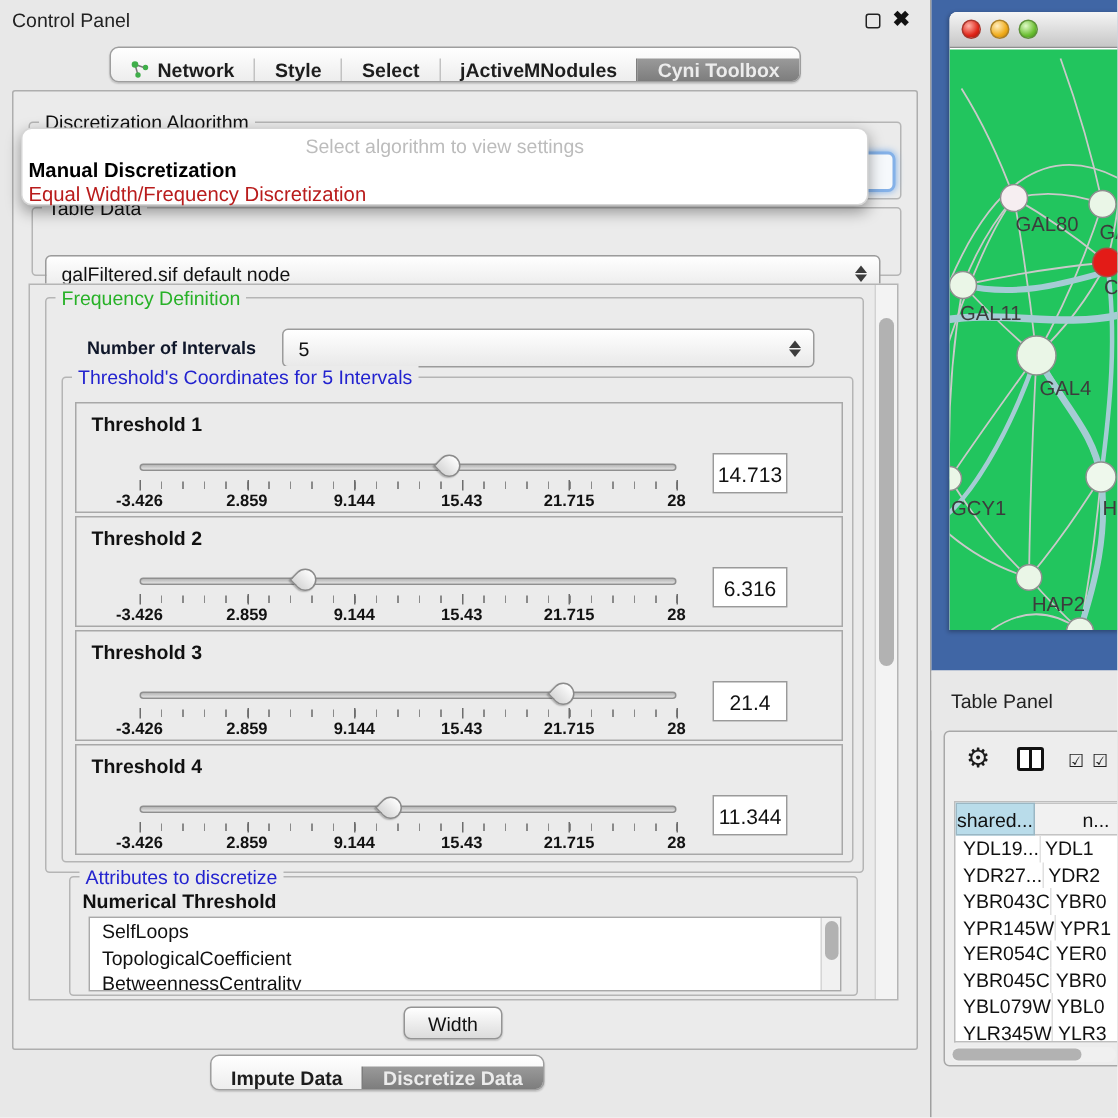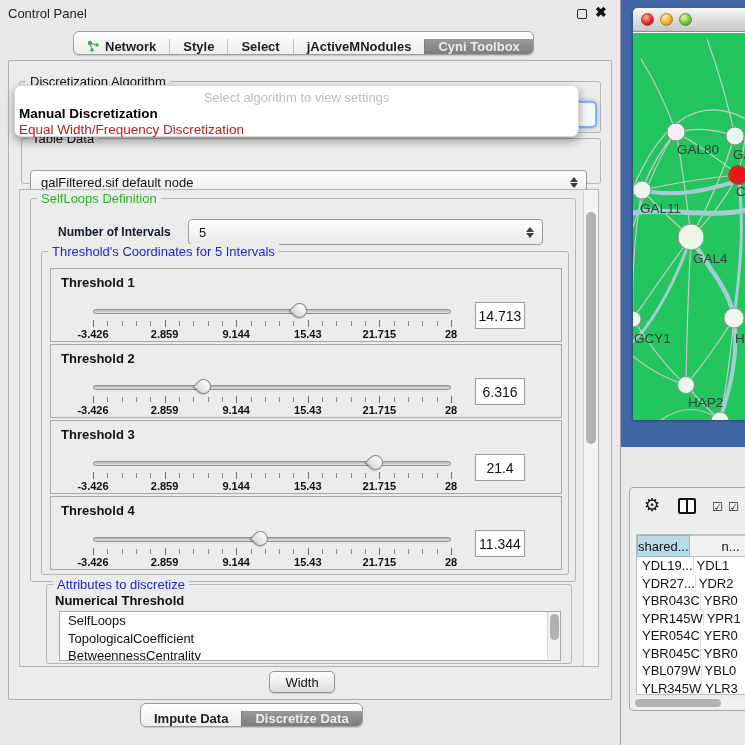--- a/index.html
+++ b/index.html
@@ -164,21 +164,21 @@
           <span class="stepper">
               <i class="up"></i>
               <i class="dn"></i>
             </span>
         </div>
       </div>
 
       <div class="scrollpane">
 
         <div class="group interval-group">
-          <span class="legend green">SelfLoops Definition</span>
+          <span class="legend green">Frequency Definition</span>
 
           <span class="noi-label">Number of Intervals</span>
           <div class="combo noi-combo">
             <span>5</span>
             <span class="stepper">
                 <i class="up"></i>
                 <i class="dn"></i>
               </span>
           </div>
 
@@ -372,20 +372,23 @@
             <text x="7" y="180">GAL11</text>
             <text x="60" y="230">GAL4</text>
             <text x="1" y="310">GCY1</text>
             <text x="102" y="310">H</text>
             <text x="55" y="374">HAP2</text>
           </g>
         </svg>
       </div>
     </div>
 
+    <div class="tp-bar">
+      <span class="tp-title">Table Panel</span>
+    </div>
 
     <div class="tp-window">
       <span class="gear-icon">⚙</span>
       <span class="split-icon"></span>
       <span class="check-icon ck1">☑</span>
       <span class="check-icon ck2">☑</span>
 
       <div class="tp-table">
         <div class="tp-hdr">
           <div class="h1">shared...</div>

